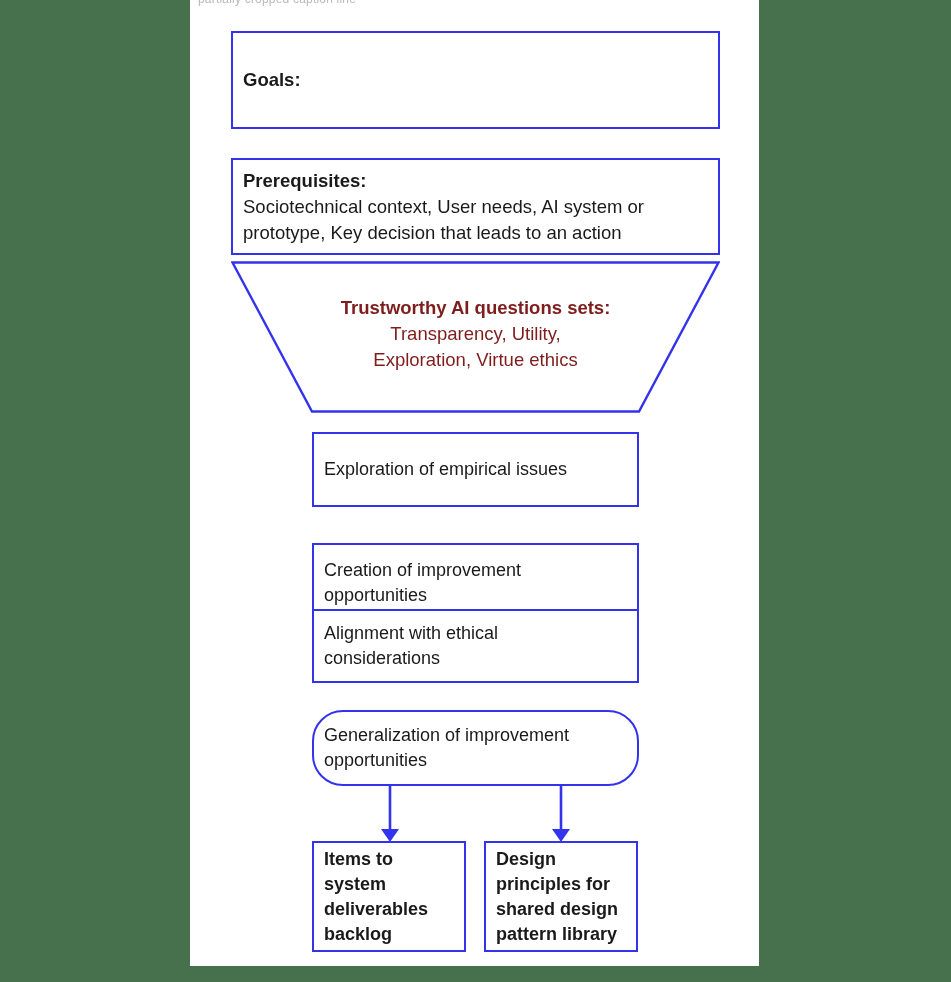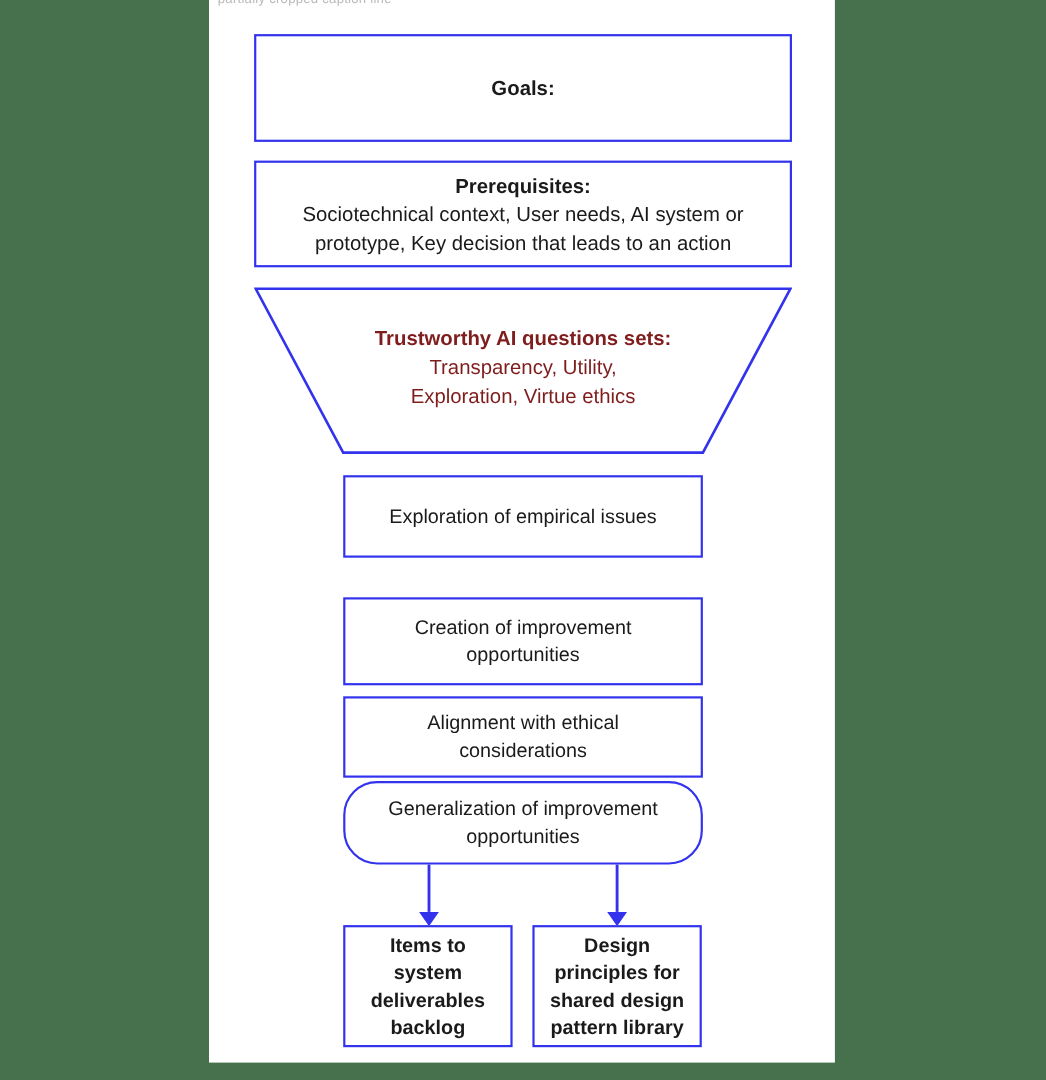--- a/index.html
+++ b/index.html
@@ -40,21 +40,20 @@
     left: 8px;
   }
   .node {
     position: absolute;
     box-sizing: border-box;
     border: 2px solid #3333ee;
     background: #ffffff;
     display: flex;
     align-items: center;
     justify-content: center;
-    text-align: center;
     color: #1a1a1a;
   }
   .node .lines {
     padding: 0 10px;
     width: 100%;
   }
   .ttl {
     font-weight: bold;
     display: block;
   }
@@ -65,21 +64,21 @@
   #node-goals {
     left: 41px;
     top: 31px;
     width: 489px;
     height: 98px;
     font-size: 18.5px;
     line-height: 26px;
   }
   #node-prereq {
     left: 41px;
-    top: 146px;
+    top: 158px;
     width: 489px;
     height: 97px;
     font-size: 18.5px;
     line-height: 26px;
   }
   
   #node-trapezoid {
     position: absolute;
     left: 41px;
     top: 261px;
@@ -116,21 +115,21 @@
     left: 122px;
     top: 522px;
     width: 327px;
     height: 80px;
     font-size: 18px;
     line-height: 25px;
     margin-top: 21px;
   }
   #node-alignment {
     left: 122px;
-    top: 633px;
+    top: 609px;
     width: 327px;
     height: 74px;
     font-size: 18px;
     line-height: 25px;
   }
   #node-generalization {
     left: 122px;
     top: 710px;
     width: 327px;
     height: 76px;

